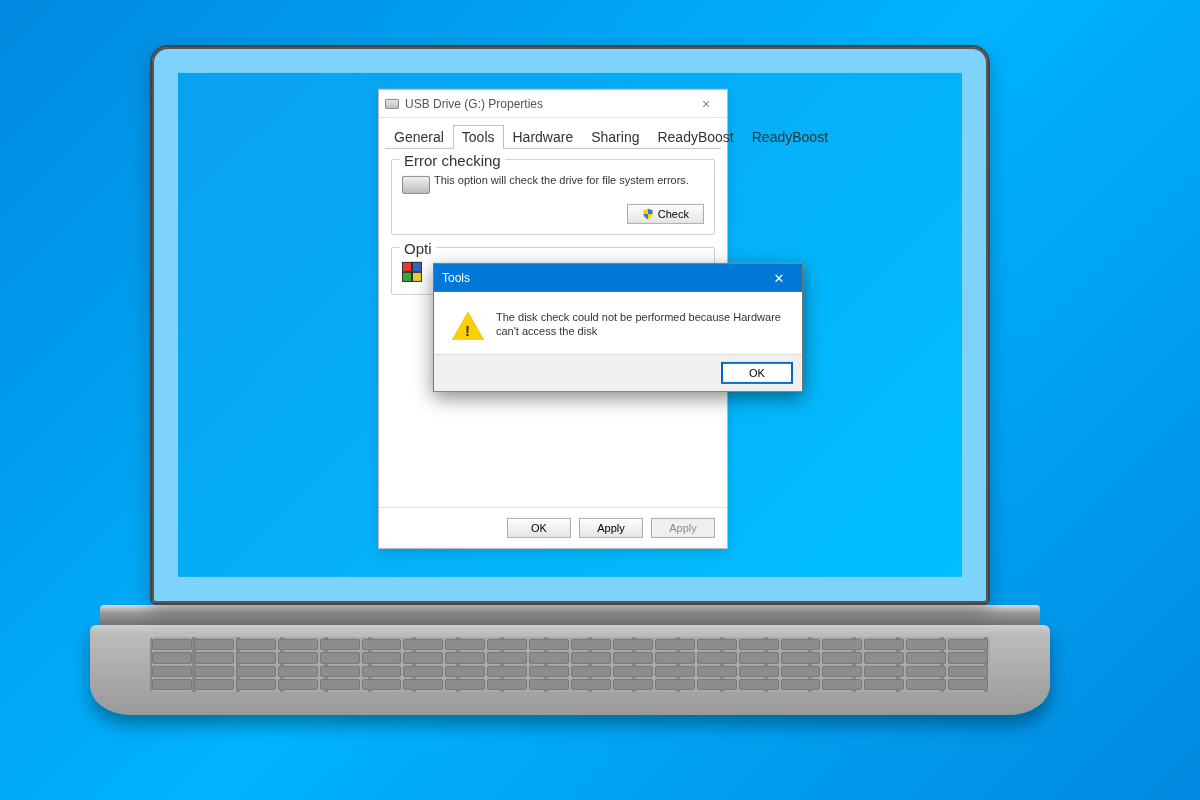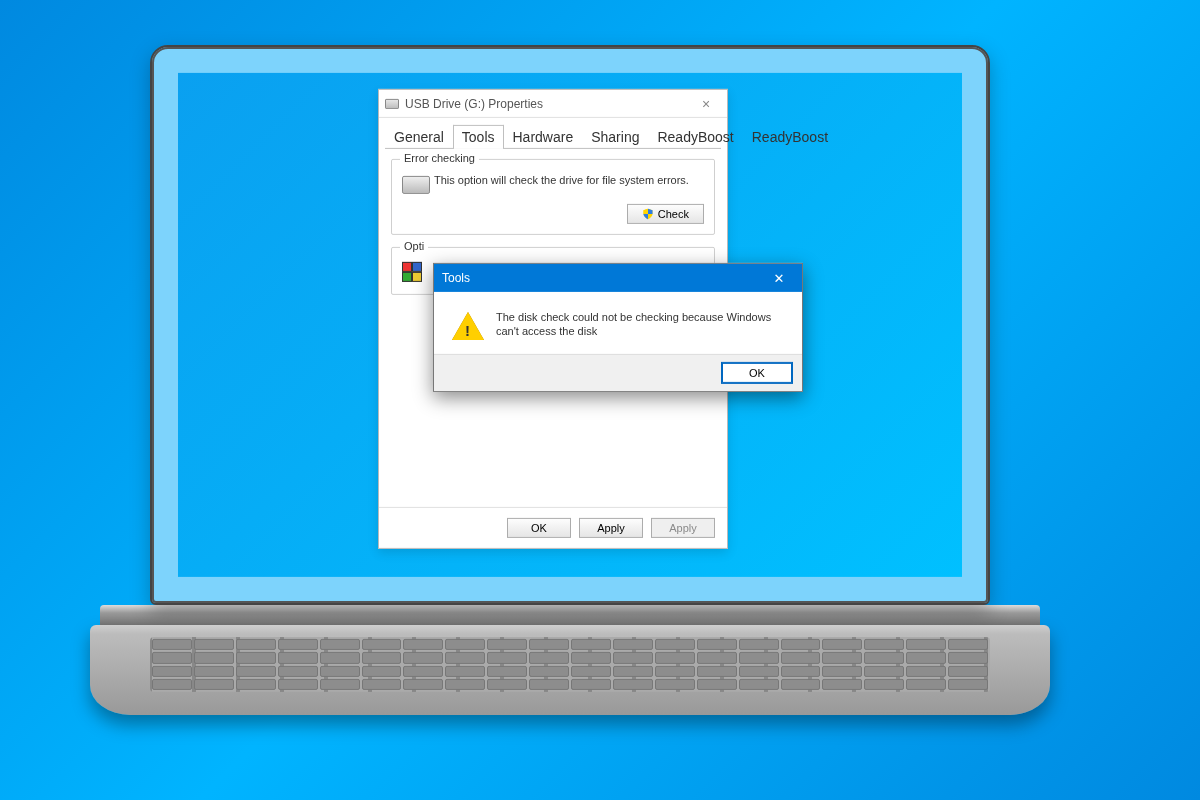--- a/index.html
+++ b/index.html
@@ -132,21 +132,21 @@
     border: 1px solid #cfcfcf;
     border-radius: 2px;
     margin-bottom: 12px;
     padding: 14px 10px 10px 10px;
   }
   .group-label {
     position: absolute;
     top: -8px; left: 8px;
     background: #fff;
     padding: 0 4px;
-    font-size: 11px;
+    font-size: 15px;
     color: #333;
   }
   .group-row { display:flex; align-items:flex-start; gap:4px; }
   .hdd-icon {
     width: 28px; height: 18px;
     background: linear-gradient(#eee,#bbb);
     border: 1px solid #888;
     border-radius: 2px;
     margin-top: 2px;
   }
@@ -318,21 +318,21 @@
         </div>
       </div>
 
       <div class="dlg">
         <div class="dlg-title">
           <span>Tools</span>
           <span class="dlg-close">✕</span>
         </div>
         <div class="dlg-body">
           <div class="warn-icon"></div>
-          <div>The disk check could not be checking because Windows can't access the disk</div>
+          <div>The disk check could not be performed because Hardware can't access the disk</div>
         </div>
         <div class="dlg-footer">
           <button class="btn">OK</button>
         </div>
       </div>
 
     </div>
   </div>
 
   <div class="hinge"></div>

